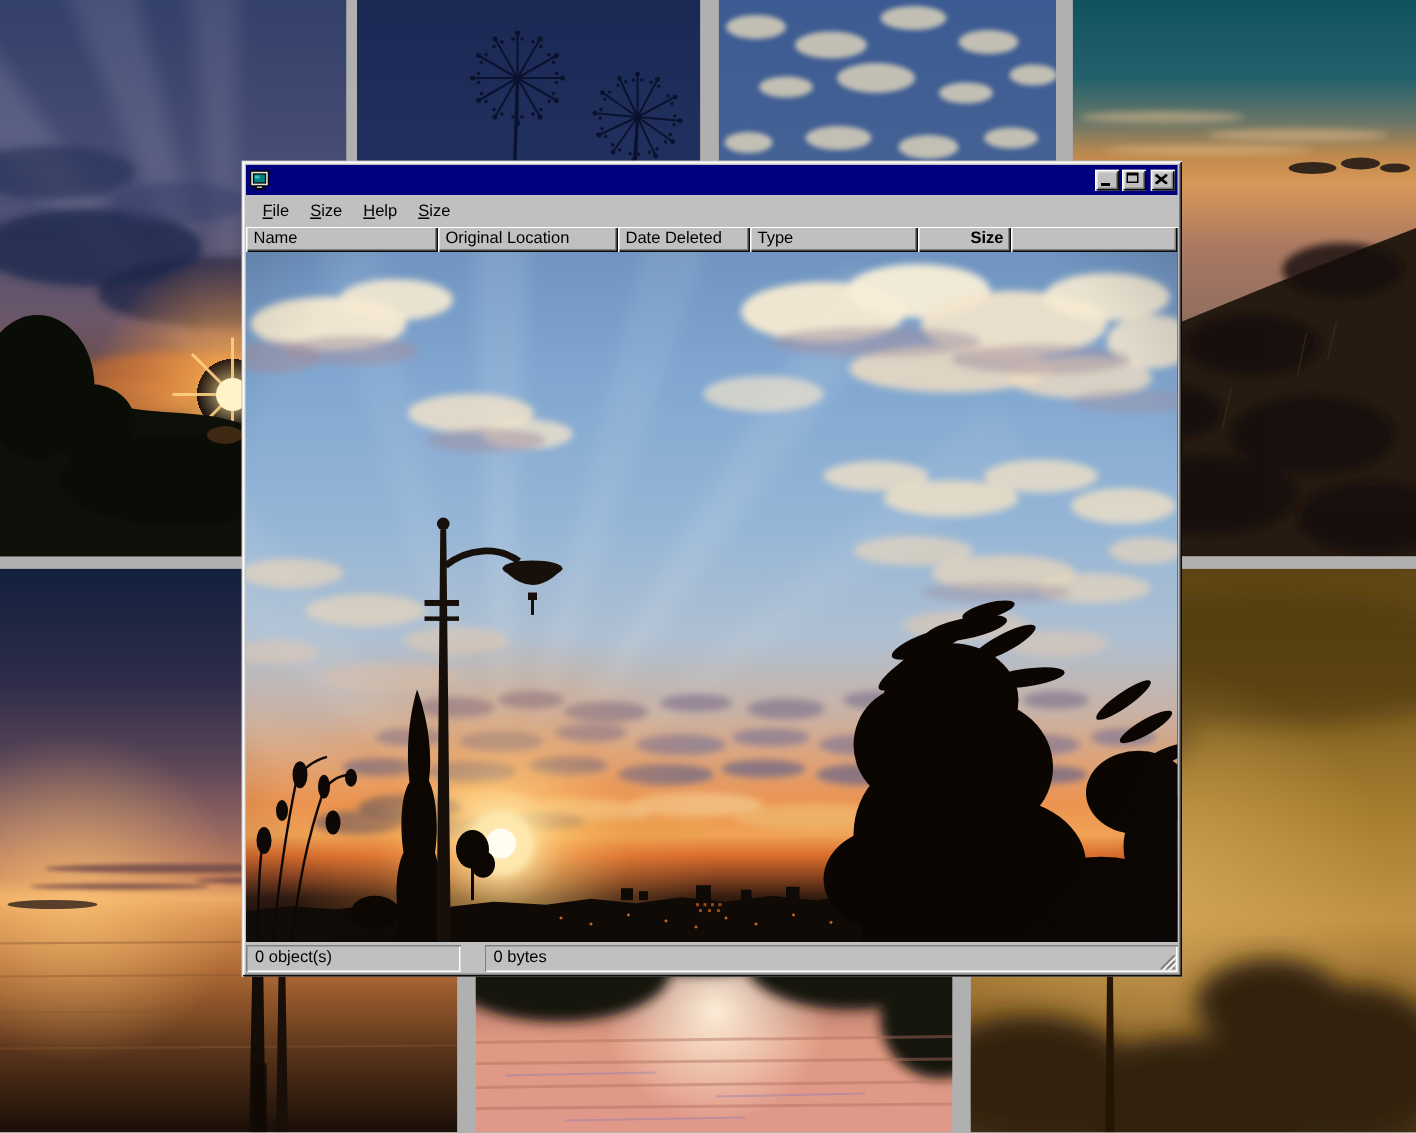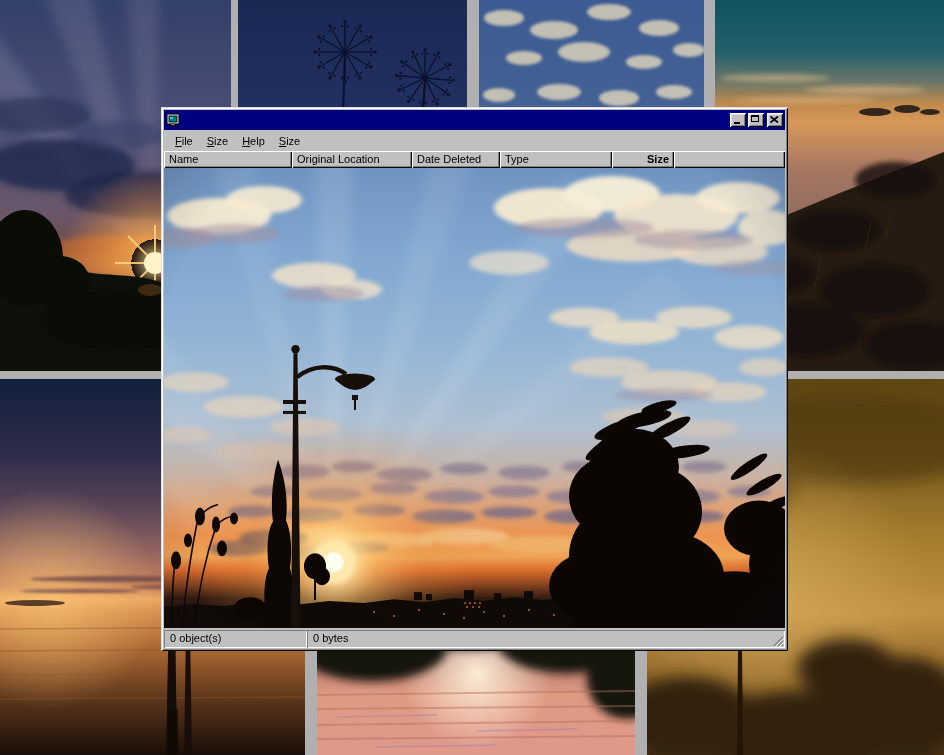--- a/index.html
+++ b/index.html
@@ -47,21 +47,21 @@
     box-sizing:border-box;font-size:11px;color:#000;padding:2px 5px;line-height:12px;
     white-space:nowrap;overflow:hidden;
     box-shadow: inset 1px 1px 0 #ffffff, inset -1px -1px 0 #0a0a0a, inset -2px -2px 0 #808080;
   }
   .hc-0{width:128px;} .hc-1{width:120px;} .hc-2{width:88px;} .hc-3{width:112px;}
   .hc-4{width:62px;text-align:right;font-weight:bold;} .hc-5{flex:1;}
 
   .content{flex:1;position:relative;overflow:hidden;background:#0e0804;}
   .content svg{display:block;width:100%;height:100%;}
 
-  .statusbar{height:20px;flex:0 0 20px;display:flex;gap:0;padding-top:2px;box-sizing:border-box;}
+  .statusbar{height:20px;flex:0 0 20px;display:flex;gap:16px;padding-top:2px;box-sizing:border-box;}
   .spanel{
     box-shadow: inset 1px 1px 0 #808080, inset -1px -1px 0 #ffffff;
     font-size:11px;color:#000;padding:2px 6px;line-height:13px;box-sizing:border-box;
     white-space:nowrap;overflow:hidden;
   }
   .sp-objects{width:143px;}
   .sp-bytes{flex:1;position:relative;}
   .grip{position:absolute;right:1px;bottom:1px;width:13px;height:13px;}
 </style>
 </head>

